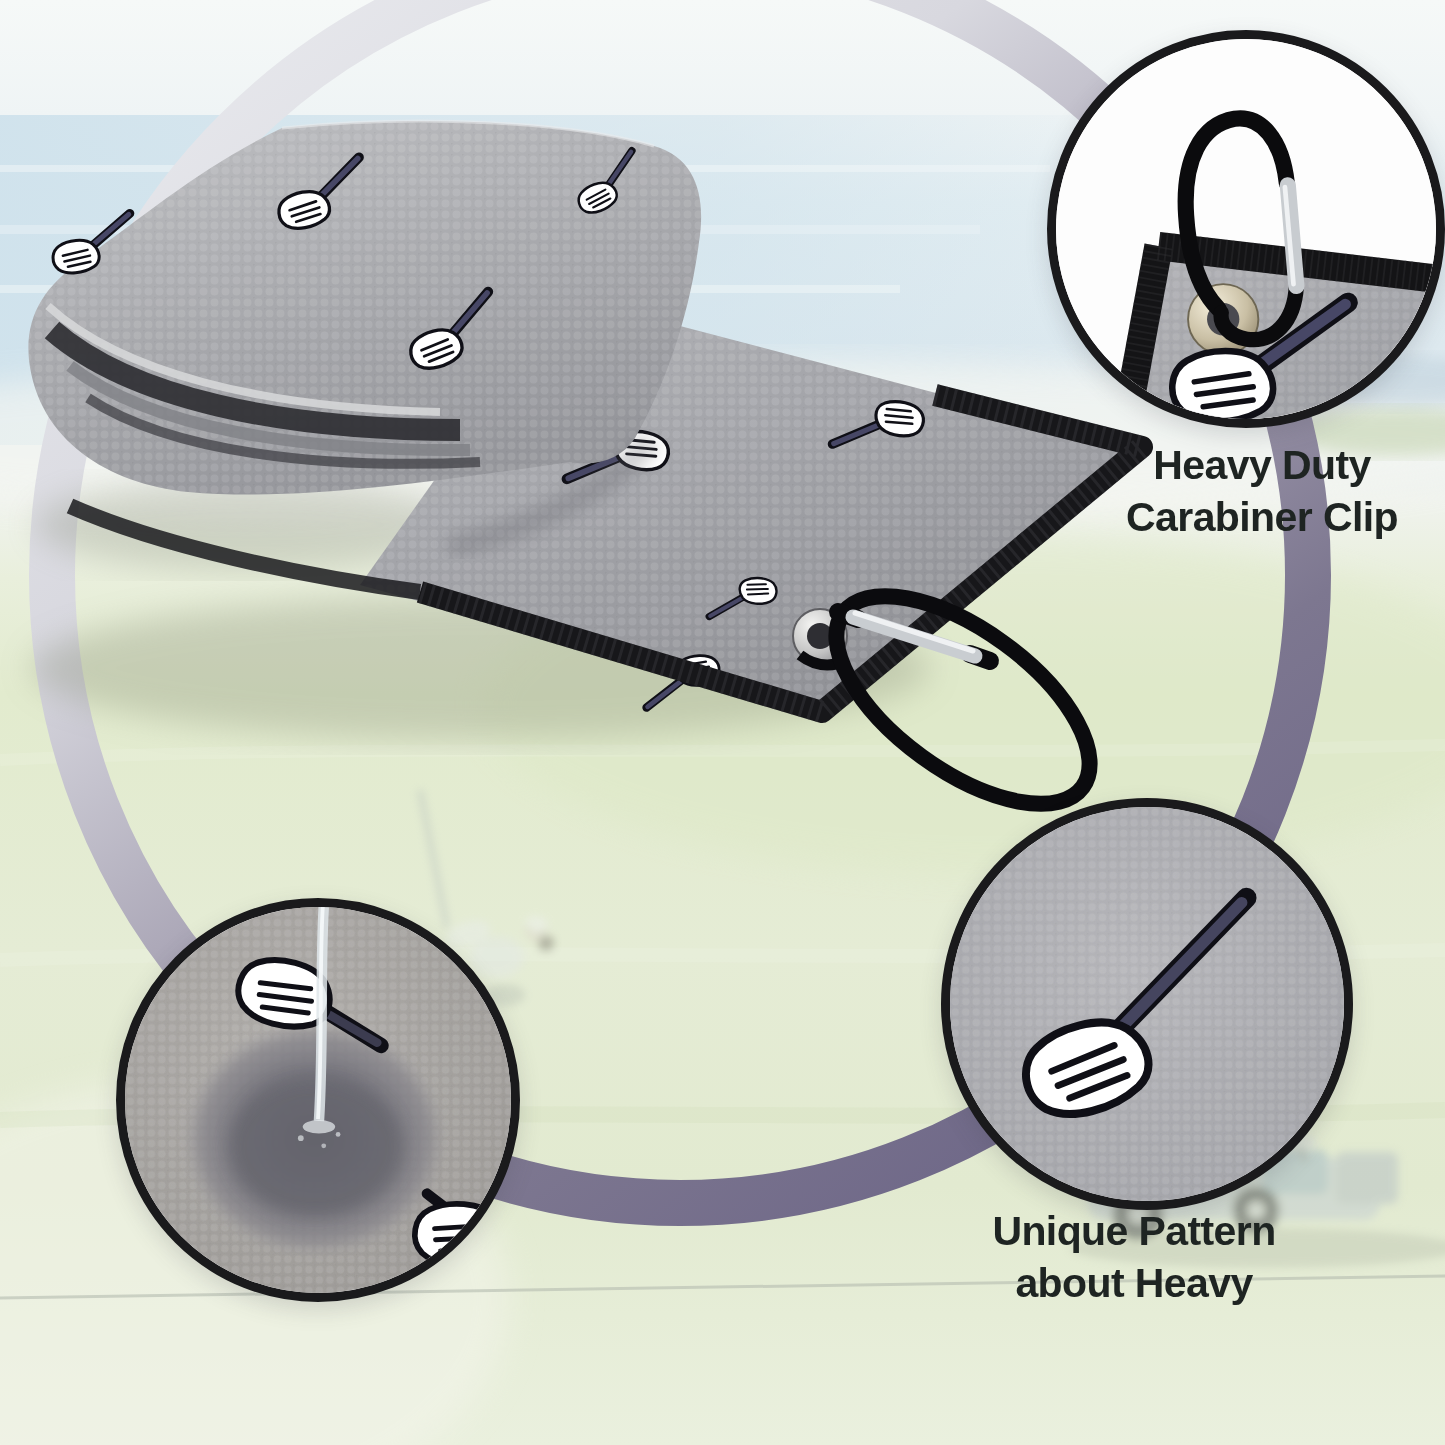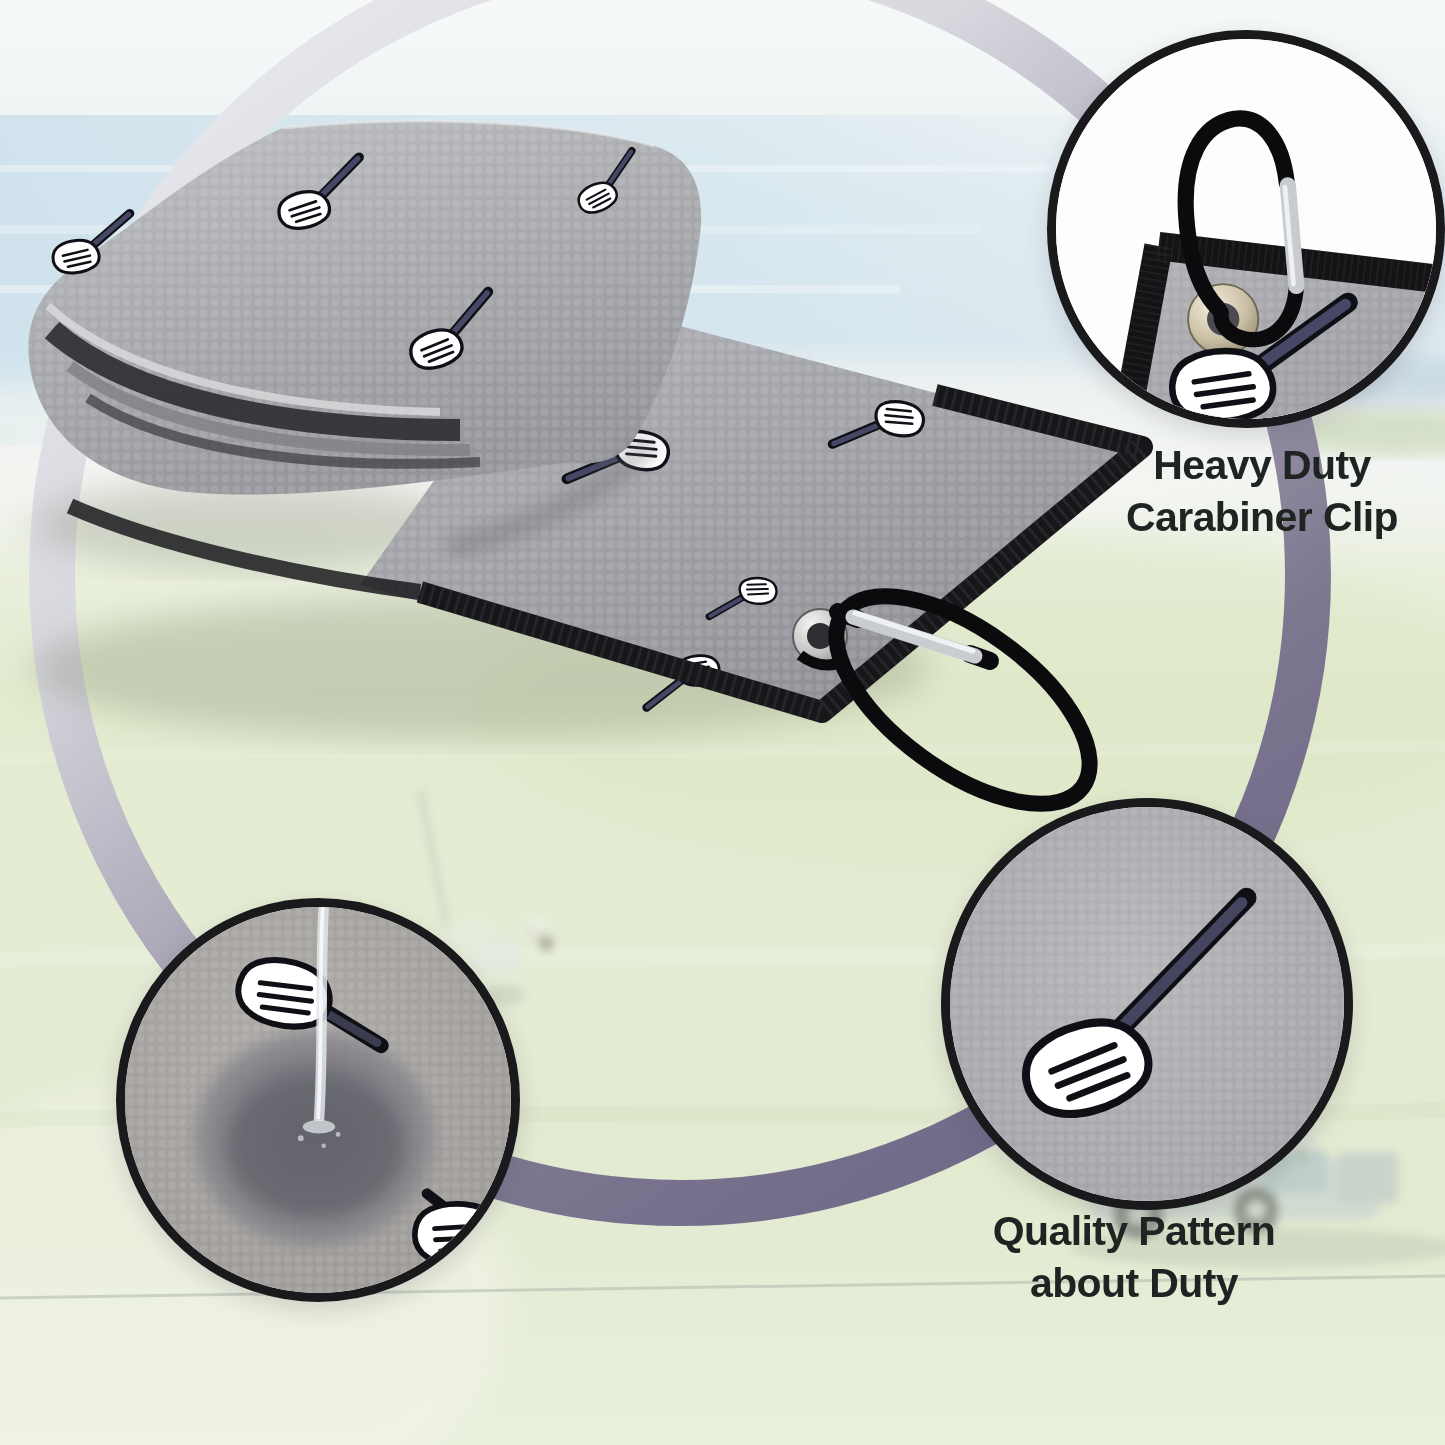--- a/index.html
+++ b/index.html
@@ -286,19 +286,19 @@
         <use href="#clubhead" transform="translate(352,340) rotate(15) scale(1.0)"></use>
       </g>
     </svg>
   </div>
 
   <div class="label label-carabiner">
     <div>Heavy Duty</div>
     <div>Carabiner Clip</div>
   </div>
   <div class="label label-pattern">
-    <div>Quality Pattern</div>
-    <div>about Duty</div>
+    <div>Unique Pattern</div>
+    <div>about Heavy</div>
   </div>
   <div class="label label-water">
   </div>
 
 </div>
 
 </body></html>

